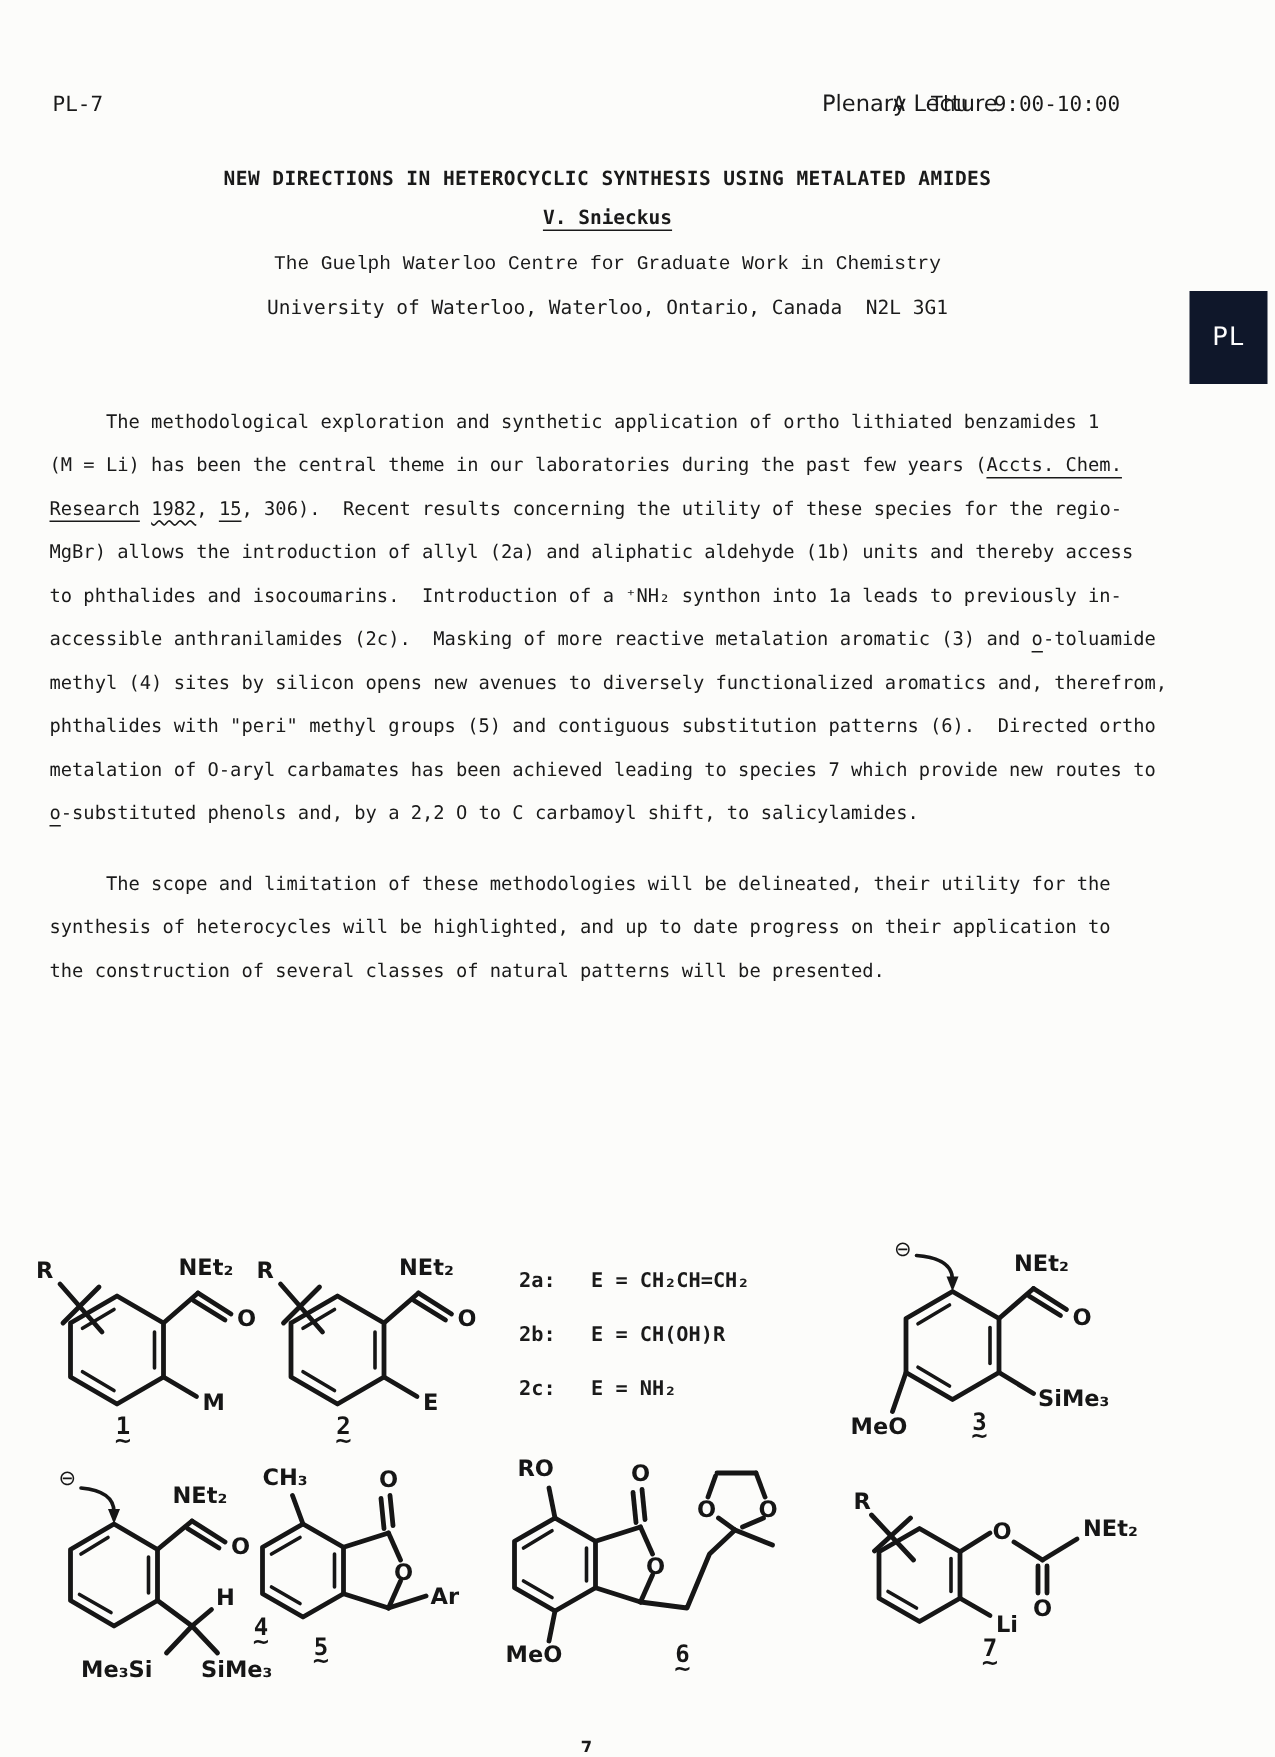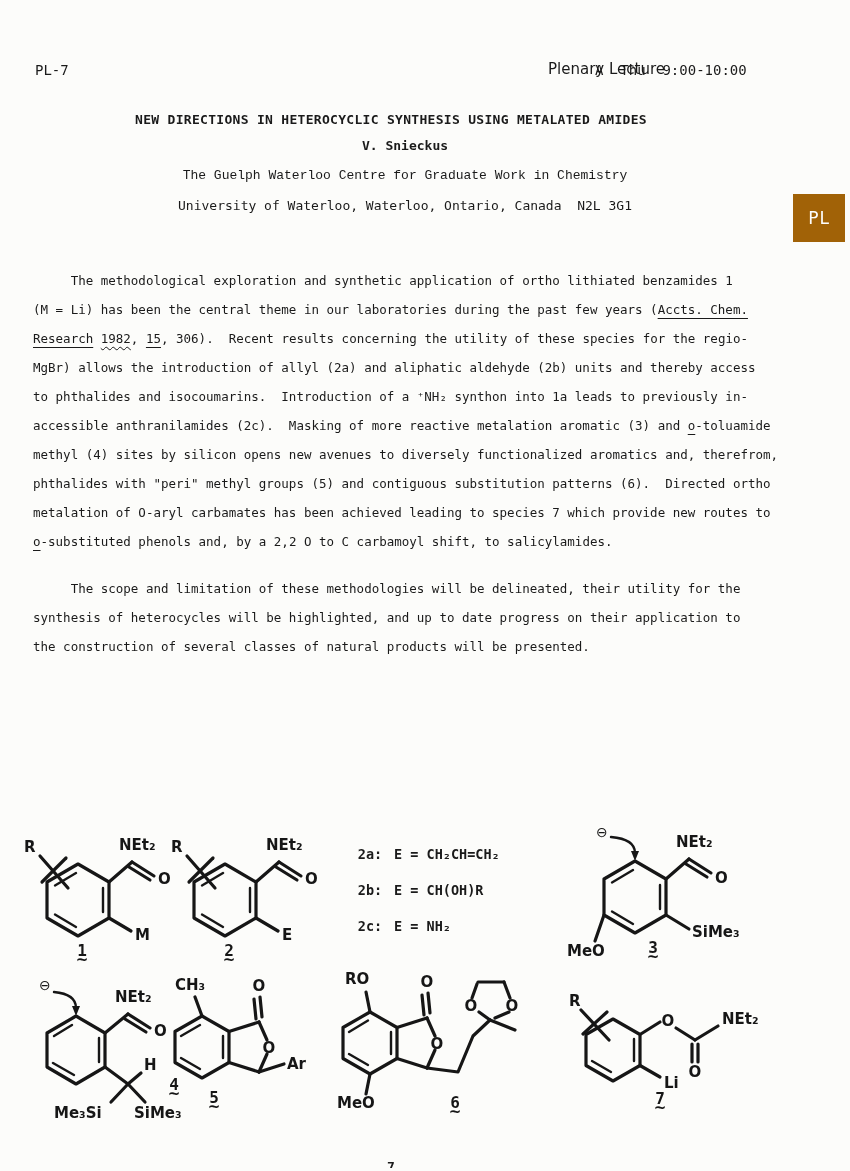--- a/index.html
+++ b/index.html
@@ -5,39 +5,39 @@
   html,body{margin:0;padding:0;}
   body{
     width:850px;height:1171px;position:relative;overflow:hidden;
     background:#fcfcfa;color:#1a1a1a;
     font-family:"DejaVu Sans Mono",monospace;
   }
   .abs{position:absolute;}
   
   .hdr{font-size:14px;white-space:pre;}
   .hdr-center{font-family:"DejaVu Sans",sans-serif;font-size:15px;}
-  .doc-title{left:11px;top:112px;width:760px;text-align:center;
+  .doc-title{left:25px;top:112px;width:760px;text-align:center;
     font-size:13px;letter-spacing:.3px;font-weight:bold;white-space:pre;}
   .author{left:25px;top:138px;width:760px;text-align:center;font-size:13px;font-weight:bold;}
-  .author span{text-underline-offset:4px;}
+  .author span{text-decoration:underline;text-underline-offset:4px;}
   .affil{left:25px;width:760px;text-align:center;font-size:13px;white-space:pre;}
   
-  .pl-tab{left:793px;top:194px;width:52px;height:48px;background:#a16207;
+  .pl-tab{left:793px;top:194px;width:52px;height:62px;background:#0f172a;
     color:#fdfdfd;display:flex;align-items:center;justify-content:center;
     font-family:"DejaVu Sans",sans-serif;font-size:17px;letter-spacing:1px;}
   
   .abstract{left:33px;top:266px;width:790px;font-size:12.5px;line-height:29px;}
   .abstract .ln{white-space:pre;}
   .p2gap{margin-top:18px;}
   .u{text-decoration:underline;text-underline-offset:4px;text-decoration-thickness:1.3px;}
   .uw{text-decoration:underline wavy;text-underline-offset:3px;text-decoration-thickness:1px;}
   
   .legend{left:346px;top:846px;font-size:13.5px;font-weight:bold;}
   .legend .row{white-space:pre;height:36px;}
-  .legend .lab{display:inline-block;width:48px;text-align:center;}
+  .legend .lab{display:inline-block;width:48px;}
   
   .struct{position:absolute;}
   .struct path,.struct line,.struct polyline{stroke:#161616;stroke-width:3.2;fill:none;
     stroke-linecap:round;stroke-linejoin:round;}
   .struct .thin{stroke-width:2.4;}
   .struct text{fill:#161616;font-family:"DejaVu Sans",sans-serif;font-weight:bold;font-size:15px;}
   .struct .num{font-family:"DejaVu Sans Mono",monospace;font-size:16px;text-anchor:middle;}
   .struct .tld{font-size:15px;text-anchor:middle;}
   .struct .chg{font-size:14px;font-weight:normal;}
   .struct .hd{fill:#161616;stroke:none;}
@@ -57,30 +57,30 @@
 <div class="abs affil" style="top:198px;">University of Waterloo, Waterloo, Ontario, Canada  N2L 3G1</div>
 
 <div class="abs pl-tab">
     <span>PL</span>
   </div>
 
 <div class="abs abstract">
   <div class="ln"><span>     The methodological exploration and synthetic application of ortho lithiated benzamides 1</span></div>
   <div class="ln"><span>(M = Li) has been the central theme in our laboratories during the past few years (</span><span class="u">Accts. Chem.</span></div>
   <div class="ln"><span class="u">Research</span><span> </span><span class="uw">1982</span><span>, </span><span class="u">15</span><span>, 306).  Recent results concerning the utility of these species for the regio-</span></div>
-  <div class="ln"><span>MgBr) allows the introduction of allyl (2a) and aliphatic aldehyde (2b) units and thereby access</span></div>
+  <div class="ln"><span>MgBr) allows the introduction of allyl (2a) and aliphatic aldehyde (1b) units and thereby access</span></div>
   <div class="ln"><span>to phthalides and isocoumarins.  Introduction of a ⁺NH₂ synthon into 1a leads to previously in-</span></div>
   <div class="ln"><span>accessible anthranilamides (2c).  Masking of more reactive metalation aromatic (3) and </span><span class="u">o</span><span>-toluamide</span></div>
   <div class="ln"><span>methyl (4) sites by silicon opens new avenues to diversely functionalized aromatics and, therefrom,</span></div>
   <div class="ln"><span>phthalides with "peri" methyl groups (5) and contiguous substitution patterns (6).  Directed ortho</span></div>
   <div class="ln"><span>metalation of O-aryl carbamates has been achieved leading to species 7 which provide new routes to</span></div>
   <div class="ln"><span class="u">o</span><span>-substituted phenols and, by a 2,2 O to C carbamoyl shift, to salicylamides.</span></div>
   <div class="ln p2gap"><span>     The scope and limitation of these methodologies will be delineated, their utility for the</span></div>
   <div class="ln"><span>synthesis of heterocycles will be highlighted, and up to date progress on their application to</span></div>
-  <div class="ln"><span>the construction of several classes of natural products will be presented.</span></div>
+  <div class="ln"><span>the construction of several classes of natural patterns will be presented.</span></div>
 </div>
 
 <svg class="struct" style="left:20px;top:810px;" width="150" height="160" viewBox="0 0 150 160">
   <path d="M58 54 L89 72 L89 108 L58 126 L27 108 L27 72 Z"></path>
   <path class="thin" d="M83 78 L83 102"></path>
     <path class="thin" d="M56 117 L35 104.5"></path>
     <path class="thin" d="M35 75.5 L56 63"></path>
   <text x="4" y="42">R</text>
   <path d="M20 46 L48 78"></path>
     <path d="M22 72 L46 48"></path>

